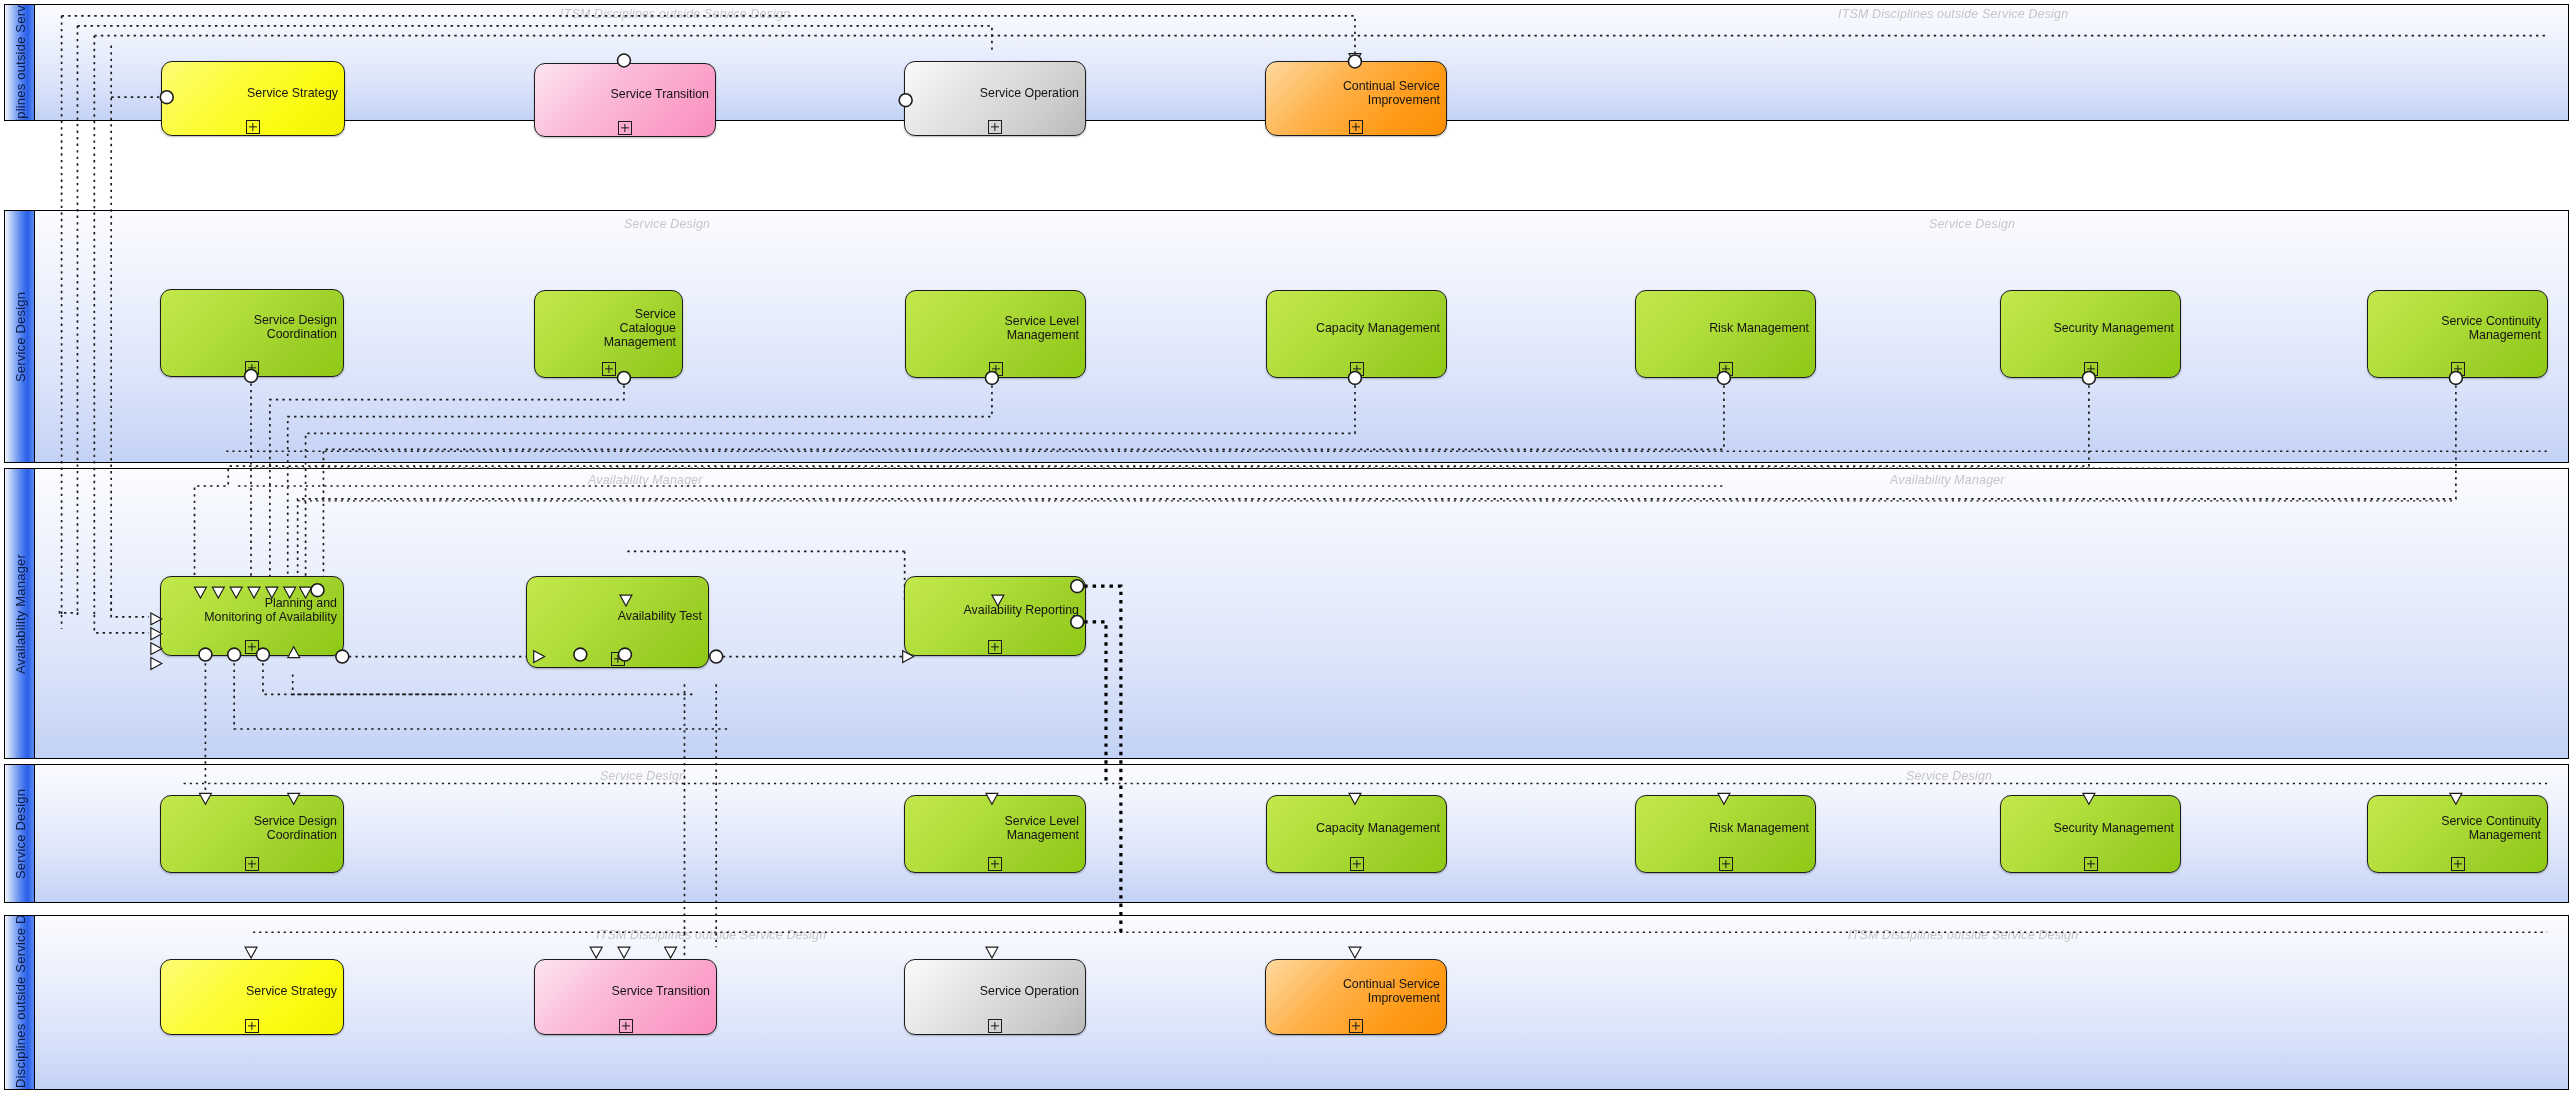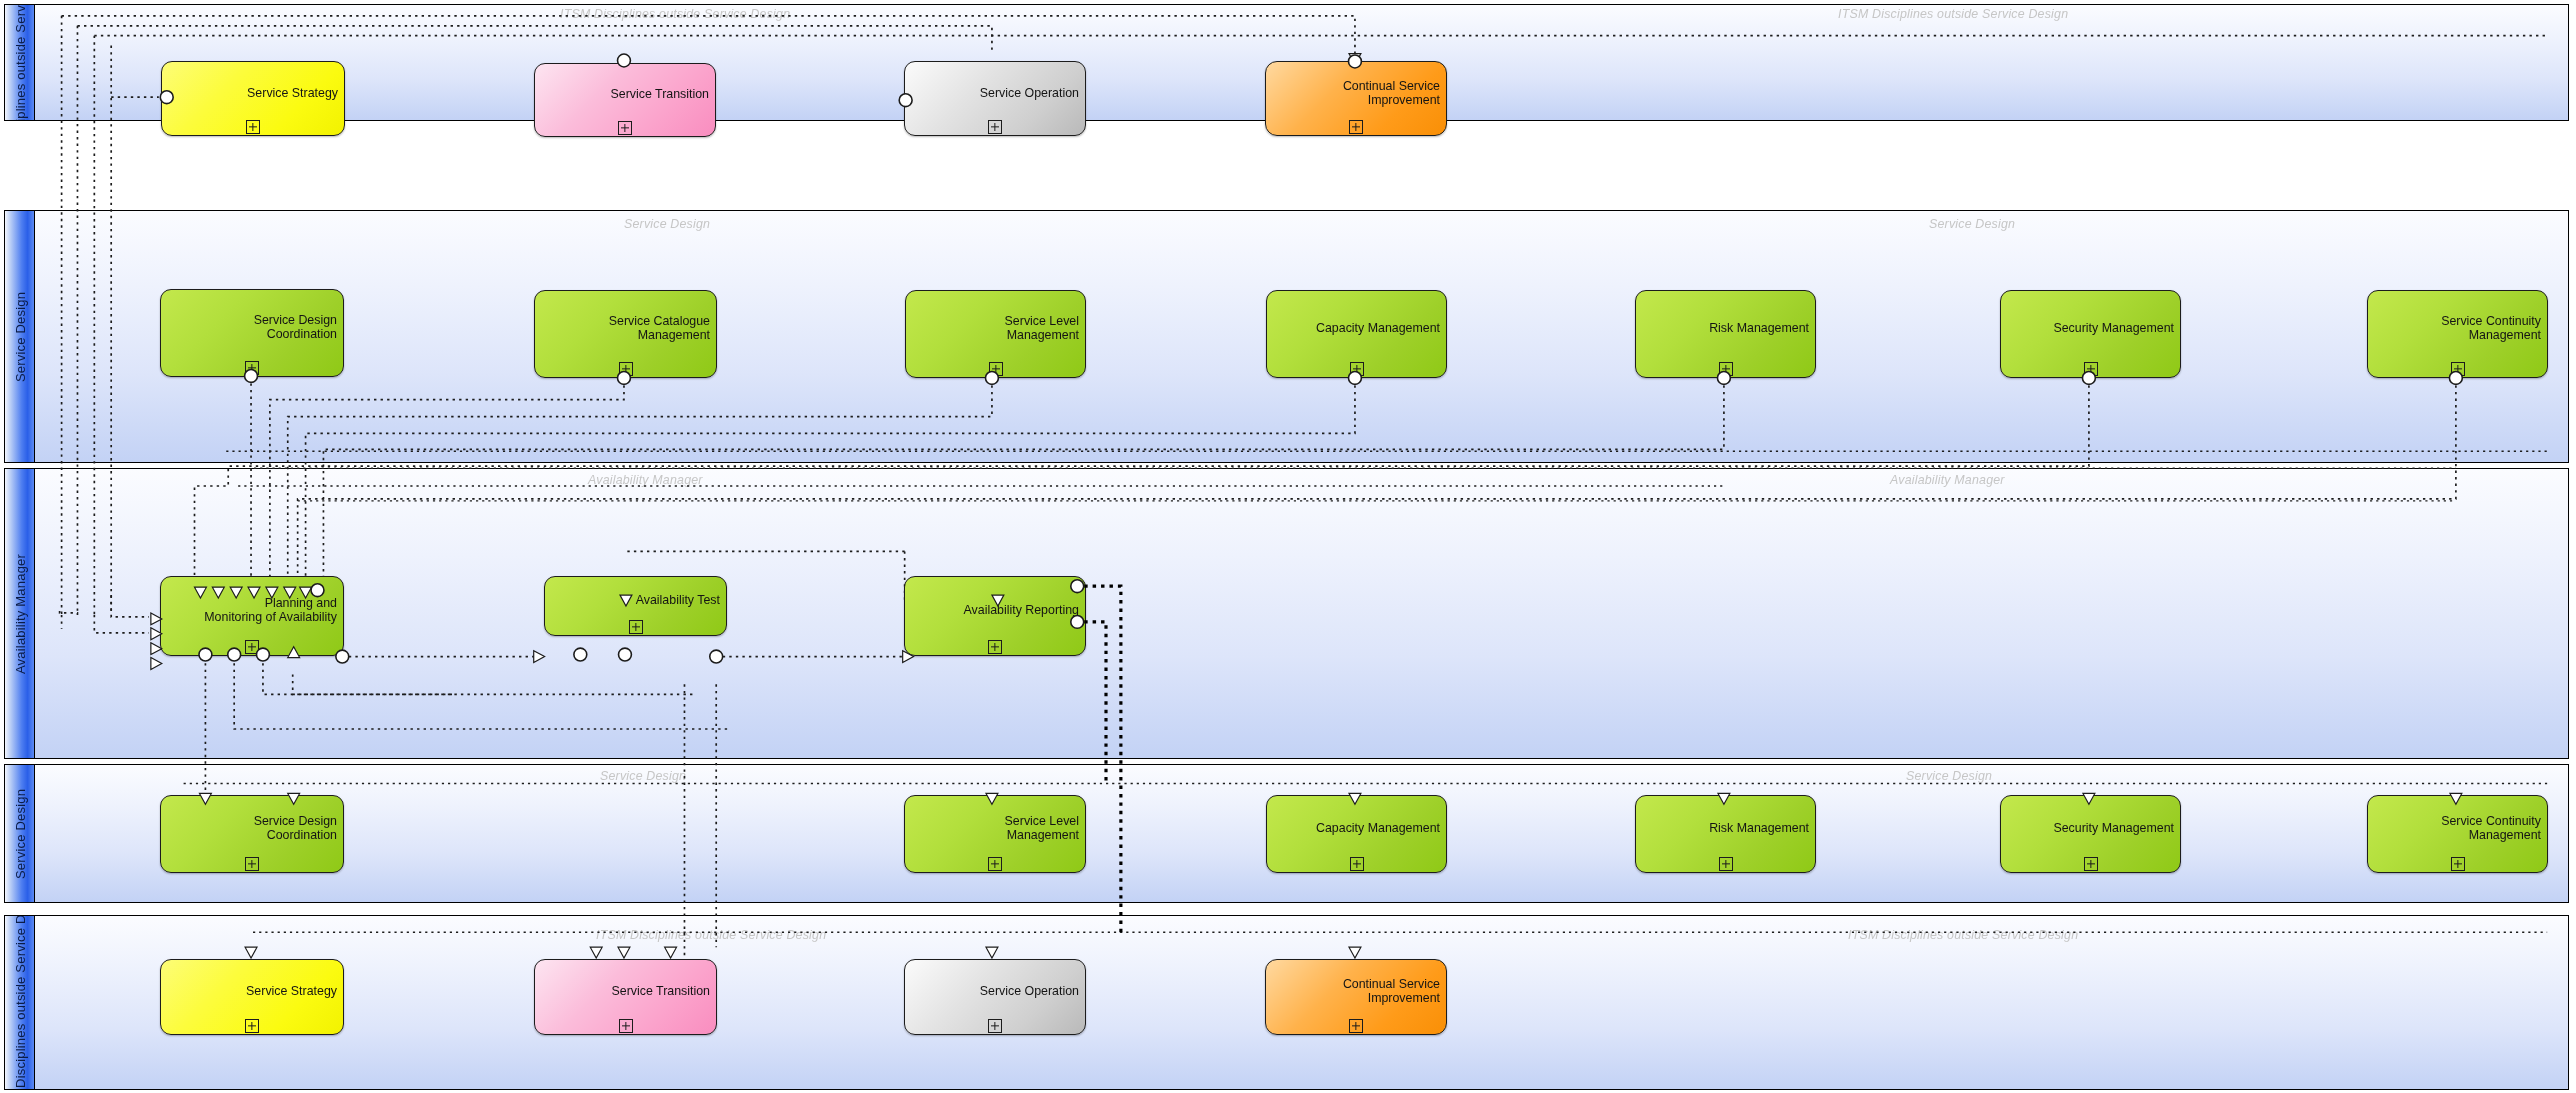--- a/index.html
+++ b/index.html
@@ -299,21 +299,21 @@
   </div>
   <div class="task t-orange" style="left:1265px; top:61px; width:182px; height:75px;">
     <span class="lbl">Continual Service Improvement</span>
     <span class="subproc"></span>
   </div>
 
   <div class="task t-green" style="left:160px; top:289px; width:184px; height:88px;">
     <span class="lbl">Service Design Coordination</span>
     <span class="subproc"></span>
   </div>
-  <div class="task t-green" style="left:534px; top:290px; width:183px; height:88px;">
+  <div class="task t-green" style="left:534px; top:290px; width:149px; height:88px;">
     <span class="lbl">Service Catalogue Management</span>
     <span class="subproc"></span>
   </div>
   <div class="task t-green" style="left:905px; top:290px; width:181px; height:88px;">
     <span class="lbl">Service Level Management</span>
     <span class="subproc"></span>
   </div>
   <div class="task t-green" style="left:1266px; top:290px; width:181px; height:88px;">
     <span class="lbl">Capacity Management</span>
     <span class="subproc"></span>
@@ -328,21 +328,21 @@
   </div>
   <div class="task t-green" style="left:2367px; top:290px; width:181px; height:88px;">
     <span class="lbl">Service Continuity Management</span>
     <span class="subproc"></span>
   </div>
 
   <div class="task t-green" style="left:160px; top:576px; width:184px; height:80px;">
     <span class="lbl">Planning and Monitoring of Availability</span>
     <span class="subproc"></span>
   </div>
-  <div class="task t-green" style="left:544px; top:576px; width:183px; height:60px;">
+  <div class="task t-green" style="left:526px; top:576px; width:183px; height:92px;">
     <span class="lbl">Availability Test</span>
     <span class="subproc"></span>
   </div>
   <div class="task t-green" style="left:904px; top:576px; width:182px; height:80px;">
     <span class="lbl">Availability Reporting</span>
     <span class="subproc"></span>
   </div>
 
   <div class="task t-green" style="left:160px; top:795px; width:184px; height:78px;">
     <span class="lbl">Service Design Coordination</span>

